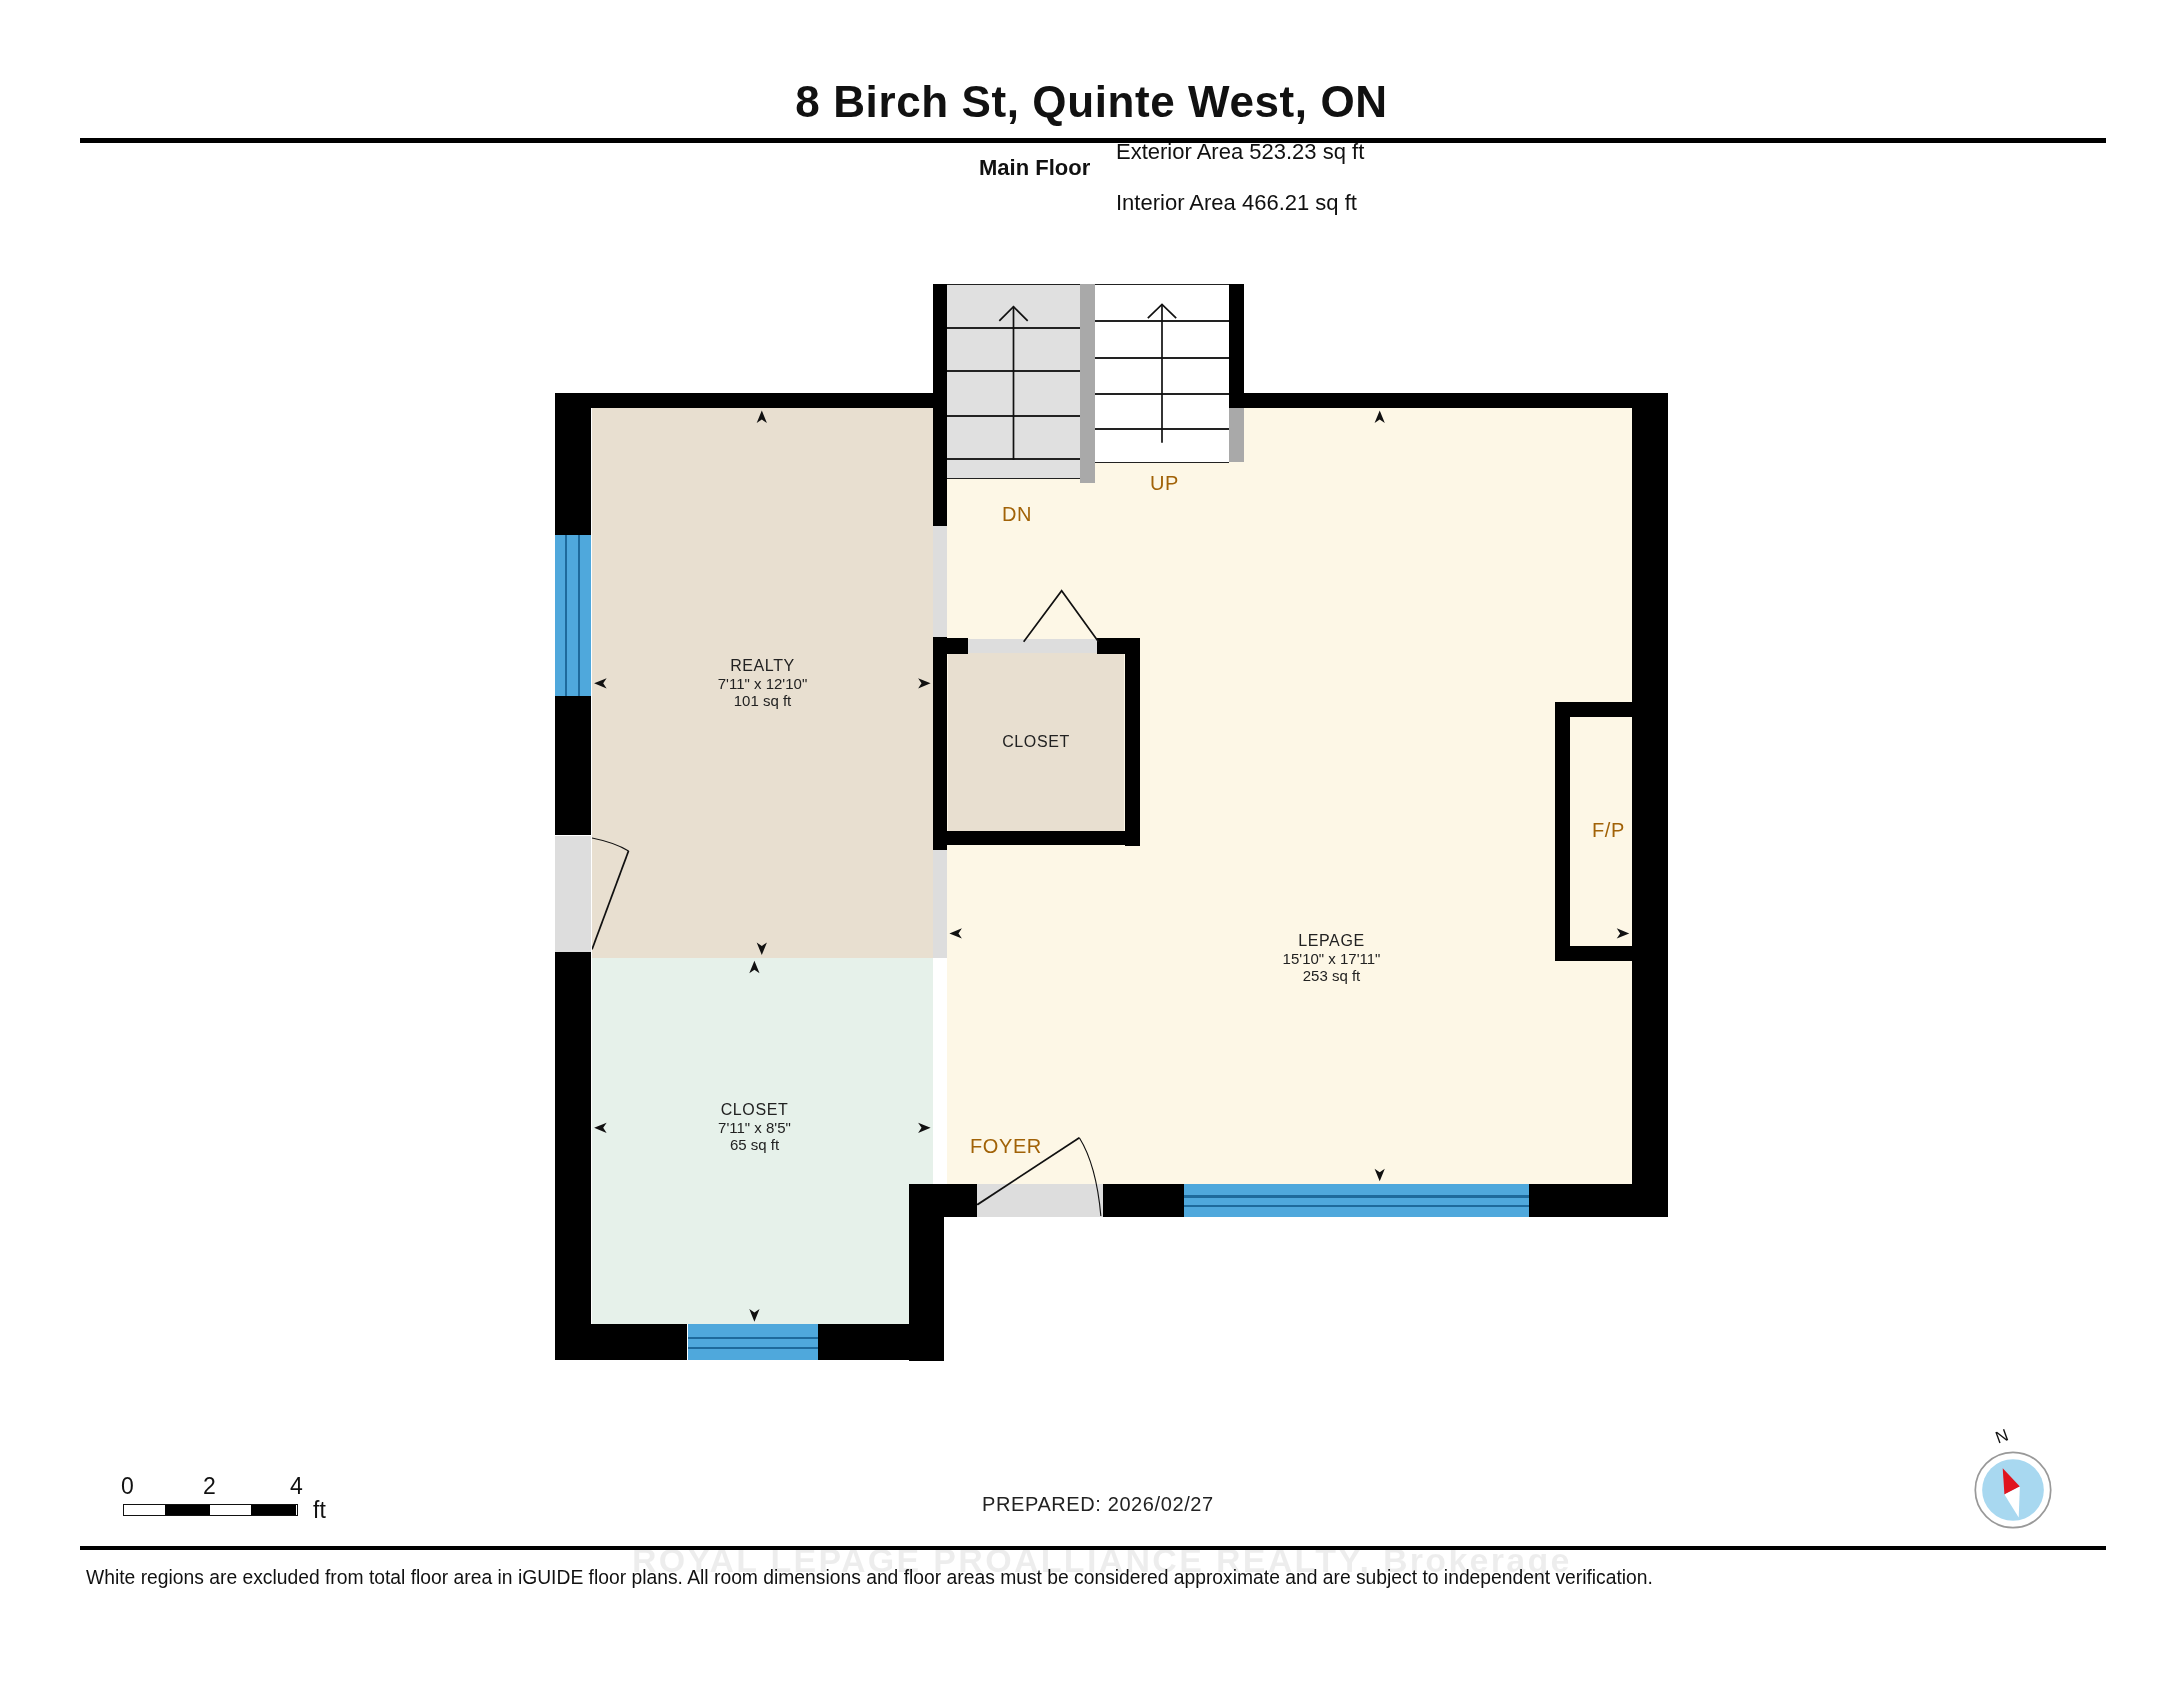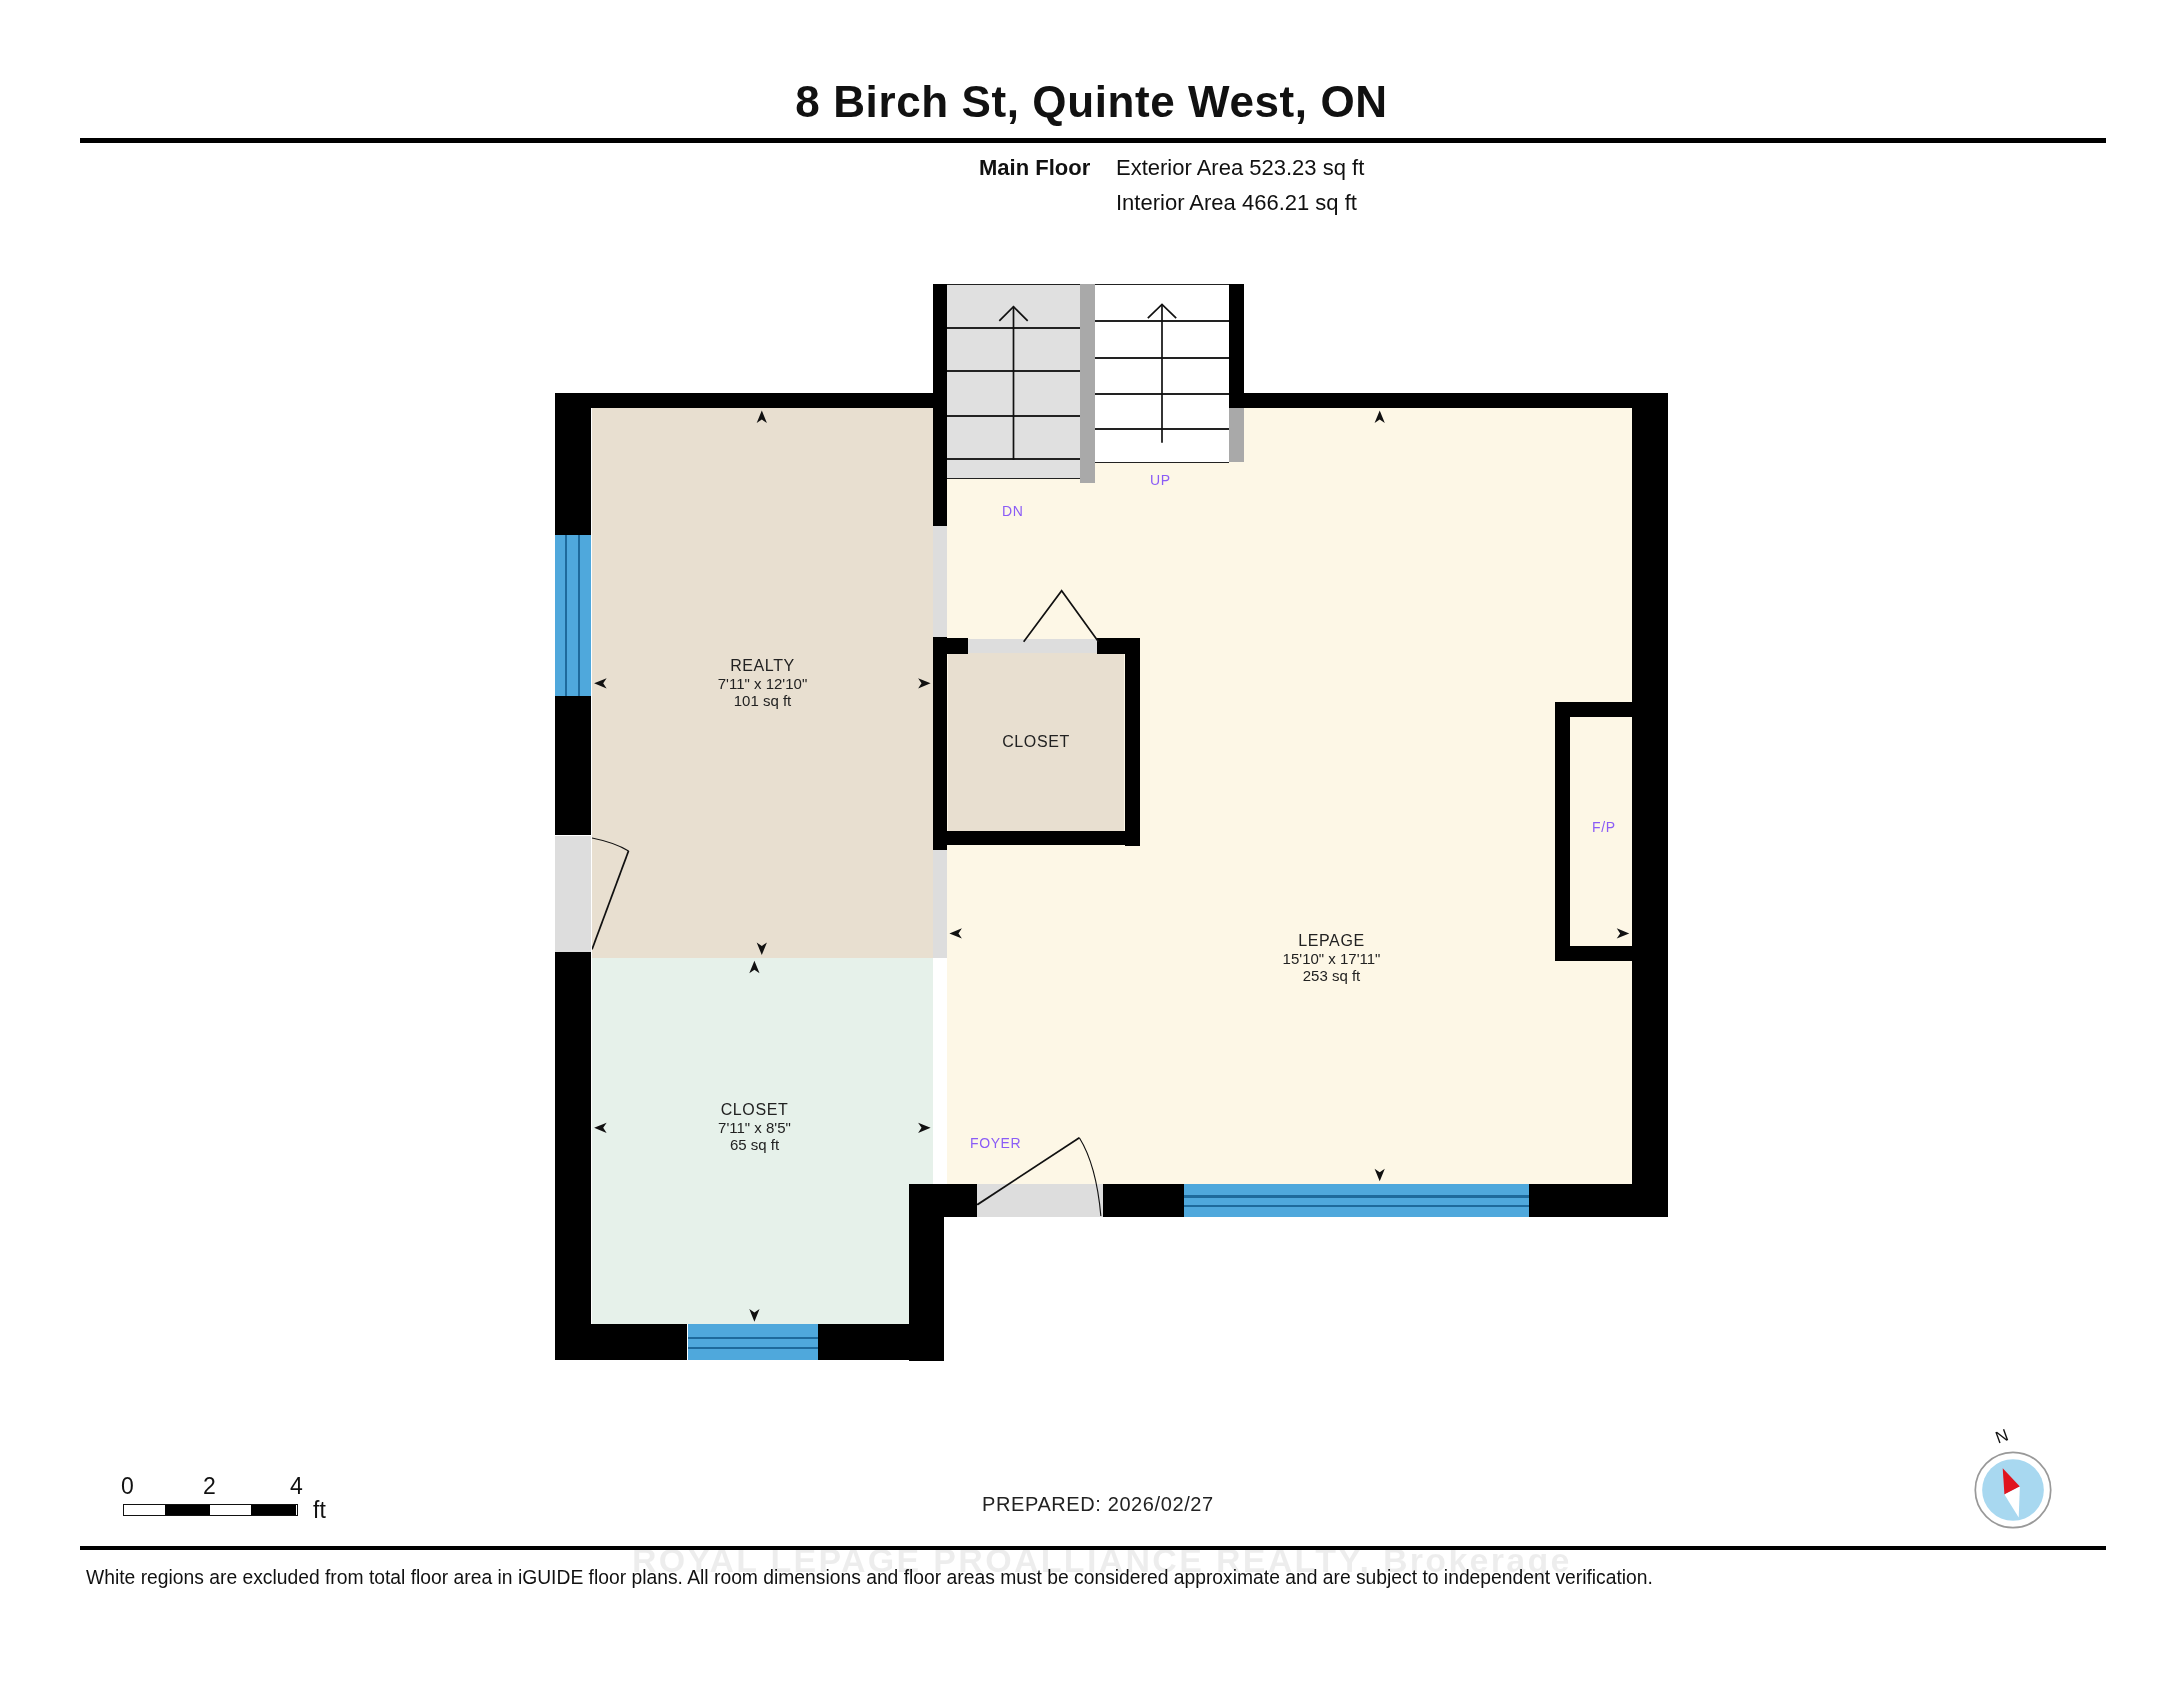--- a/index.html
+++ b/index.html
@@ -6,33 +6,33 @@
   body { width:2183px; height:1686px; position:relative; overflow:hidden;
          font-family:"Liberation Sans", sans-serif; color:#111; }
   .abs { position:absolute; }
   .title { left:0; width:2183px; top:77px; text-align:center; font-size:44px; font-weight:bold; letter-spacing:0.6px; }
   .rule { background:#000; height:4.5px; }
   .hdr-label { font-size:22px; font-weight:bold; }
   .hdr-val { font-size:22px; }
   .wall { background:#000; }
   .room-lbl { text-align:center; font-size:15px; line-height:17.6px; color:#222; }
   .room-lbl .nm { font-size:16px; letter-spacing:0.6px; }
-  .tiny { font-size:14px; color:#8b5cf6; letter-spacing:0.6px; }
+  .tiny { font-size:20px; color:#a16207; letter-spacing:0.6px; }
   .footer { font-size:19.3px; color:#111; }
   .prepared { font-size:20px; color:#222; letter-spacing:0.6px; }
   .scale-num { font-size:23px; color:#111; }
   .watermark { font-size:34px; color:rgba(0,0,0,0.07); font-weight:bold; letter-spacing:2.3px; white-space:nowrap; }
 </style>
 </head>
 <body>
 
 <div class="abs title">8 Birch St, Quinte West, ON</div>
 <div class="abs rule" style="left:80px; top:138px; width:2026px;"></div>
 <div class="abs hdr-label" style="left:979px; top:155px;">Main Floor</div>
-<div class="abs hdr-val" style="left:1116px; top:155px;text-align:right;">Exterior Area 523.23 sq ft</div>
+<div class="abs hdr-val" style="left:1116px; top:139px;text-align:right;">Exterior Area 523.23 sq ft</div>
 <div class="abs hdr-val" style="left:1116px; top:190px;">Interior Area 466.21 sq ft</div>
 
 <div class="abs" style="left:0; top:0; width:2183px; height:1686px;">
 
   <div class="abs" style="left:592px; top:408px; width:341px; height:550px; background:#e8dfd0;"></div>
   <div class="abs" style="left:592px; top:958px; width:341px; height:366px; background:#e6f1ea;"></div>
   <div class="abs" style="left:947px; top:408px; width:685px; height:776px; background:#fdf7e6;"></div>
 
   <div class="abs" style="left:947px; top:284px; width:133px; height:193px; background:#e0e0e0; border-top:1.7px solid #222; border-bottom:1.7px solid #222;">
     <div class="abs" style="left:0; top:42px; width:133px; height:1.7px; background:#222;"></div>

